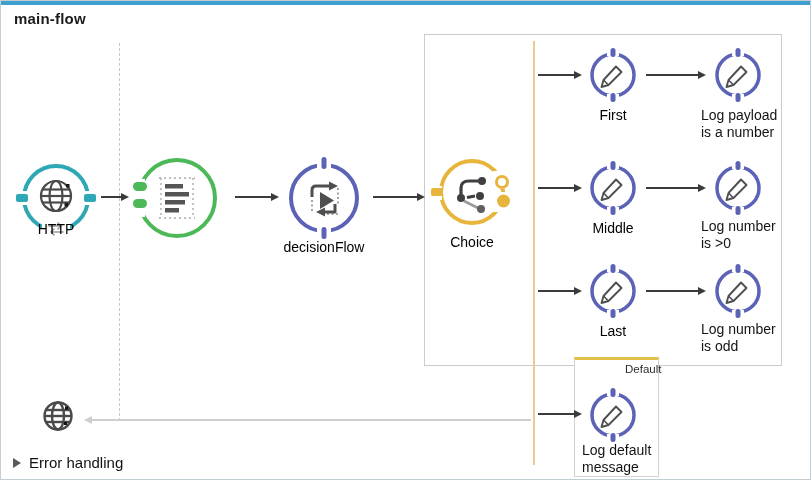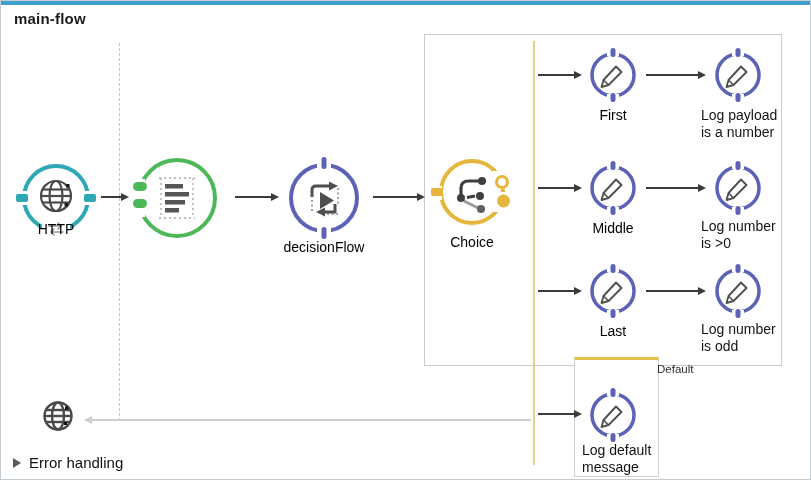--- a/index.html
+++ b/index.html
@@ -17,21 +17,21 @@
   .arrow{position:absolute;height:0;border-top:2px solid #3b3b3b;}
   .arrow::after{content:"";position:absolute;right:-2px;top:-5px;width:0;height:0;
     border-left:8px solid #3b3b3b;border-top:4px solid transparent;border-bottom:4px solid transparent;}
   .return-line{position:absolute;height:0;border-top:2px solid #cfcfcf;}
   .return-line::before{content:"";position:absolute;left:-1px;top:-5px;width:0;height:0;
     border-right:8px solid #cfcfcf;border-top:4px solid transparent;border-bottom:4px solid transparent;}
   .scope-box{position:absolute;left:423px;top:33px;width:356px;height:330px;border:1px solid #cbcbcb;background:#fff;}
   .choice-line{position:absolute;left:532px;top:40px;width:2px;height:424px;background:#e7ce8f;}
   .default-box{position:absolute;left:573px;top:356px;width:83px;height:116px;background:#fff;
     border:1px solid #d2d2d2;border-top:3px solid #e2c14b;}
-  .default-label{position:absolute;left:609px;top:362px;font-size:11.5px;color:#2b2b2b;padding-left:47px;}
+  .default-label{position:absolute;left:577px;top:362px;font-size:11.5px;color:#2b2b2b;padding-left:47px;}
   .eh-row{position:absolute;left:12px;top:453px;display:flex;align-items:center;gap:8px;}
   .eh-tri{width:0;height:0;border-left:8px solid #5a5a5a;border-top:5px solid transparent;border-bottom:5px solid transparent;}
   .eh-text{font-size:15px;color:#111;}
   svg{display:block;}
 </style>
 </head>
 <body>
 
 <div id="canvas">
   <div id="top-accent"></div>

